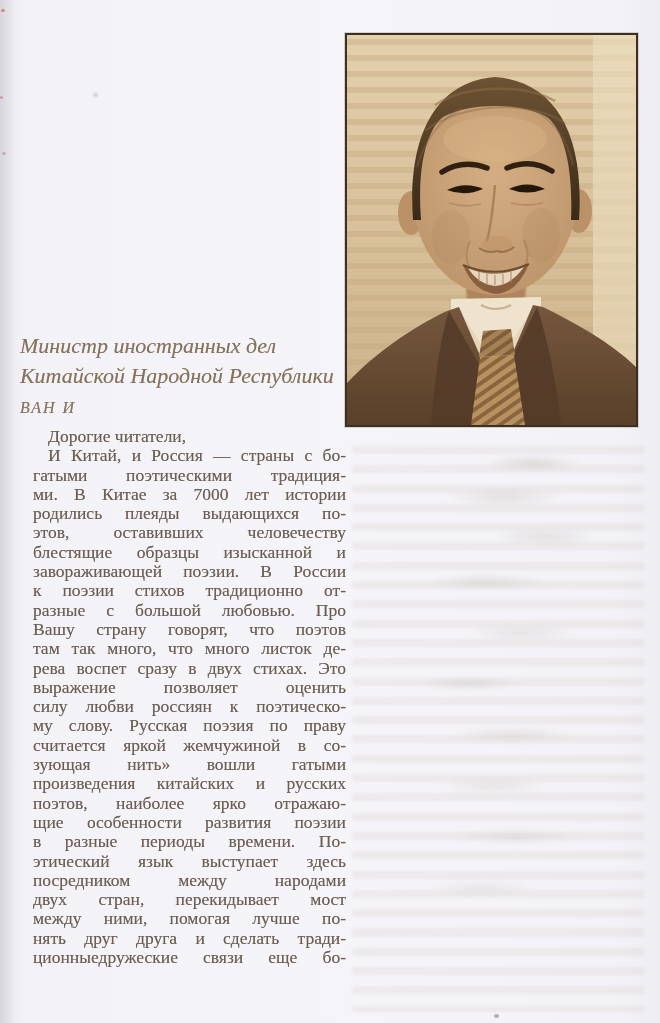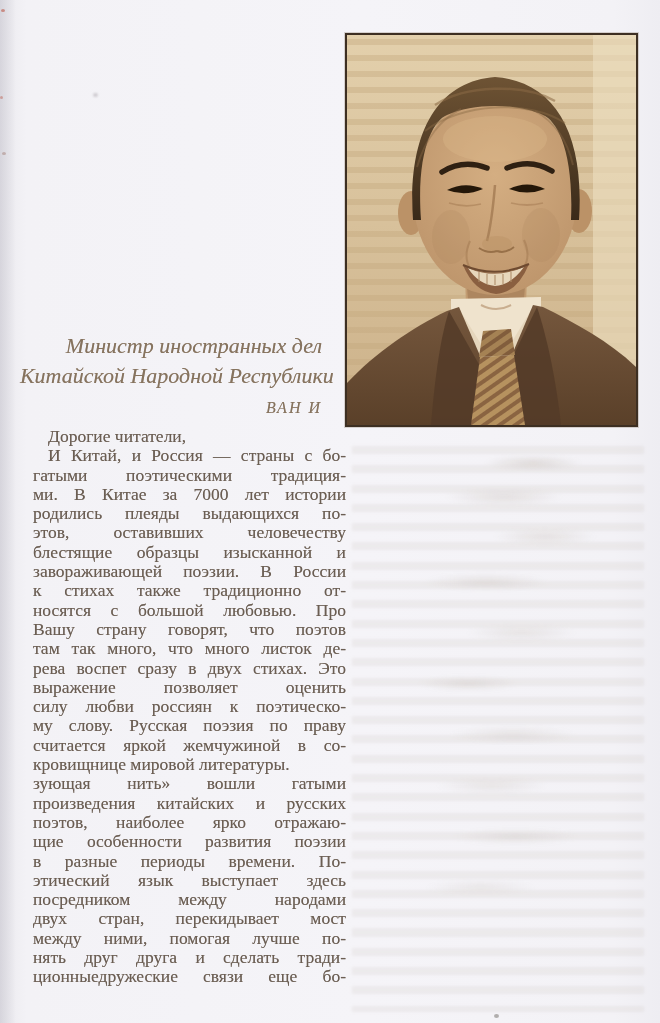--- a/index.html
+++ b/index.html
@@ -28,21 +28,21 @@
     margin:0;box-sizing:border-box;
     border:2px solid #3d2f22;
     box-shadow:0 0 0 1px rgba(120,100,80,.25);
     background:#d9c29c;
   }
   .photo svg{display:block;width:100%;height:100%;}
 
   
   .heading{
     position:absolute;left:20px;top:331px;width:302px;
-    text-align:right;color:#86735e;font-style:italic;
+    color:#86735e;font-style:italic;
   }
   .heading .t{font-size:22px;line-height:30px;white-space:nowrap;
     text-shadow:0 0 .6px rgba(134,115,94,.55);}
   .heading .author{
     font-size:16px;line-height:30px;letter-spacing:2px;margin-top:2px;
     text-shadow:0 0 .6px rgba(134,115,94,.55);
   }
 
   
   .body-col{
@@ -215,30 +215,29 @@
 
   <div class="body-col">
       <div class="line ind noj">Дорогие читатели,</div>
       <div class="line ind">И Китай, и Россия — страны с бо-</div>
       <div class="line">гатыми поэтическими традиция-</div>
       <div class="line">ми. В Китае за 7000 лет истории</div>
       <div class="line">родились плеяды выдающихся по-</div>
       <div class="line">этов, оставивших человечеству</div>
       <div class="line">блестящие образцы изысканной и</div>
       <div class="line">завораживающей поэзии. В России</div>
-      <div class="line">к стихах также традиционно от-</div>
-      <div class="line">носятся с большой любовью. Про</div>
+      <div class="line">к поэзии стихов традиционно от-</div>
+      <div class="line">разные с большой любовью. Про</div>
       <div class="line">Вашу страну говорят, что поэтов</div>
       <div class="line">там так много, что много листок де-</div>
       <div class="line">рева воспет сразу в двух стихах. Это</div>
       <div class="line">выражение позволяет оценить</div>
       <div class="line">силу любви россиян к поэтическо-</div>
       <div class="line">му слову. Русская поэзия по праву</div>
       <div class="line">считается яркой жемчужиной в со-</div>
-      <div class="line noj">кровищнице мировой литературы.</div>
       <div class="line">зующая нить» вошли гатыми</div>
       <div class="line">произведения китайских и русских</div>
       <div class="line">поэтов, наиболее ярко отражаю-</div>
       <div class="line">щие особенности развития поэзии</div>
       <div class="line">в разные периоды времени. По-</div>
       <div class="line">этический язык выступает здесь</div>
       <div class="line">посредником между народами</div>
       <div class="line">двух стран, перекидывает мост</div>
       <div class="line">между ними, помогая лучше по-</div>
       <div class="line">нять друг друга и сделать тради-</div>

